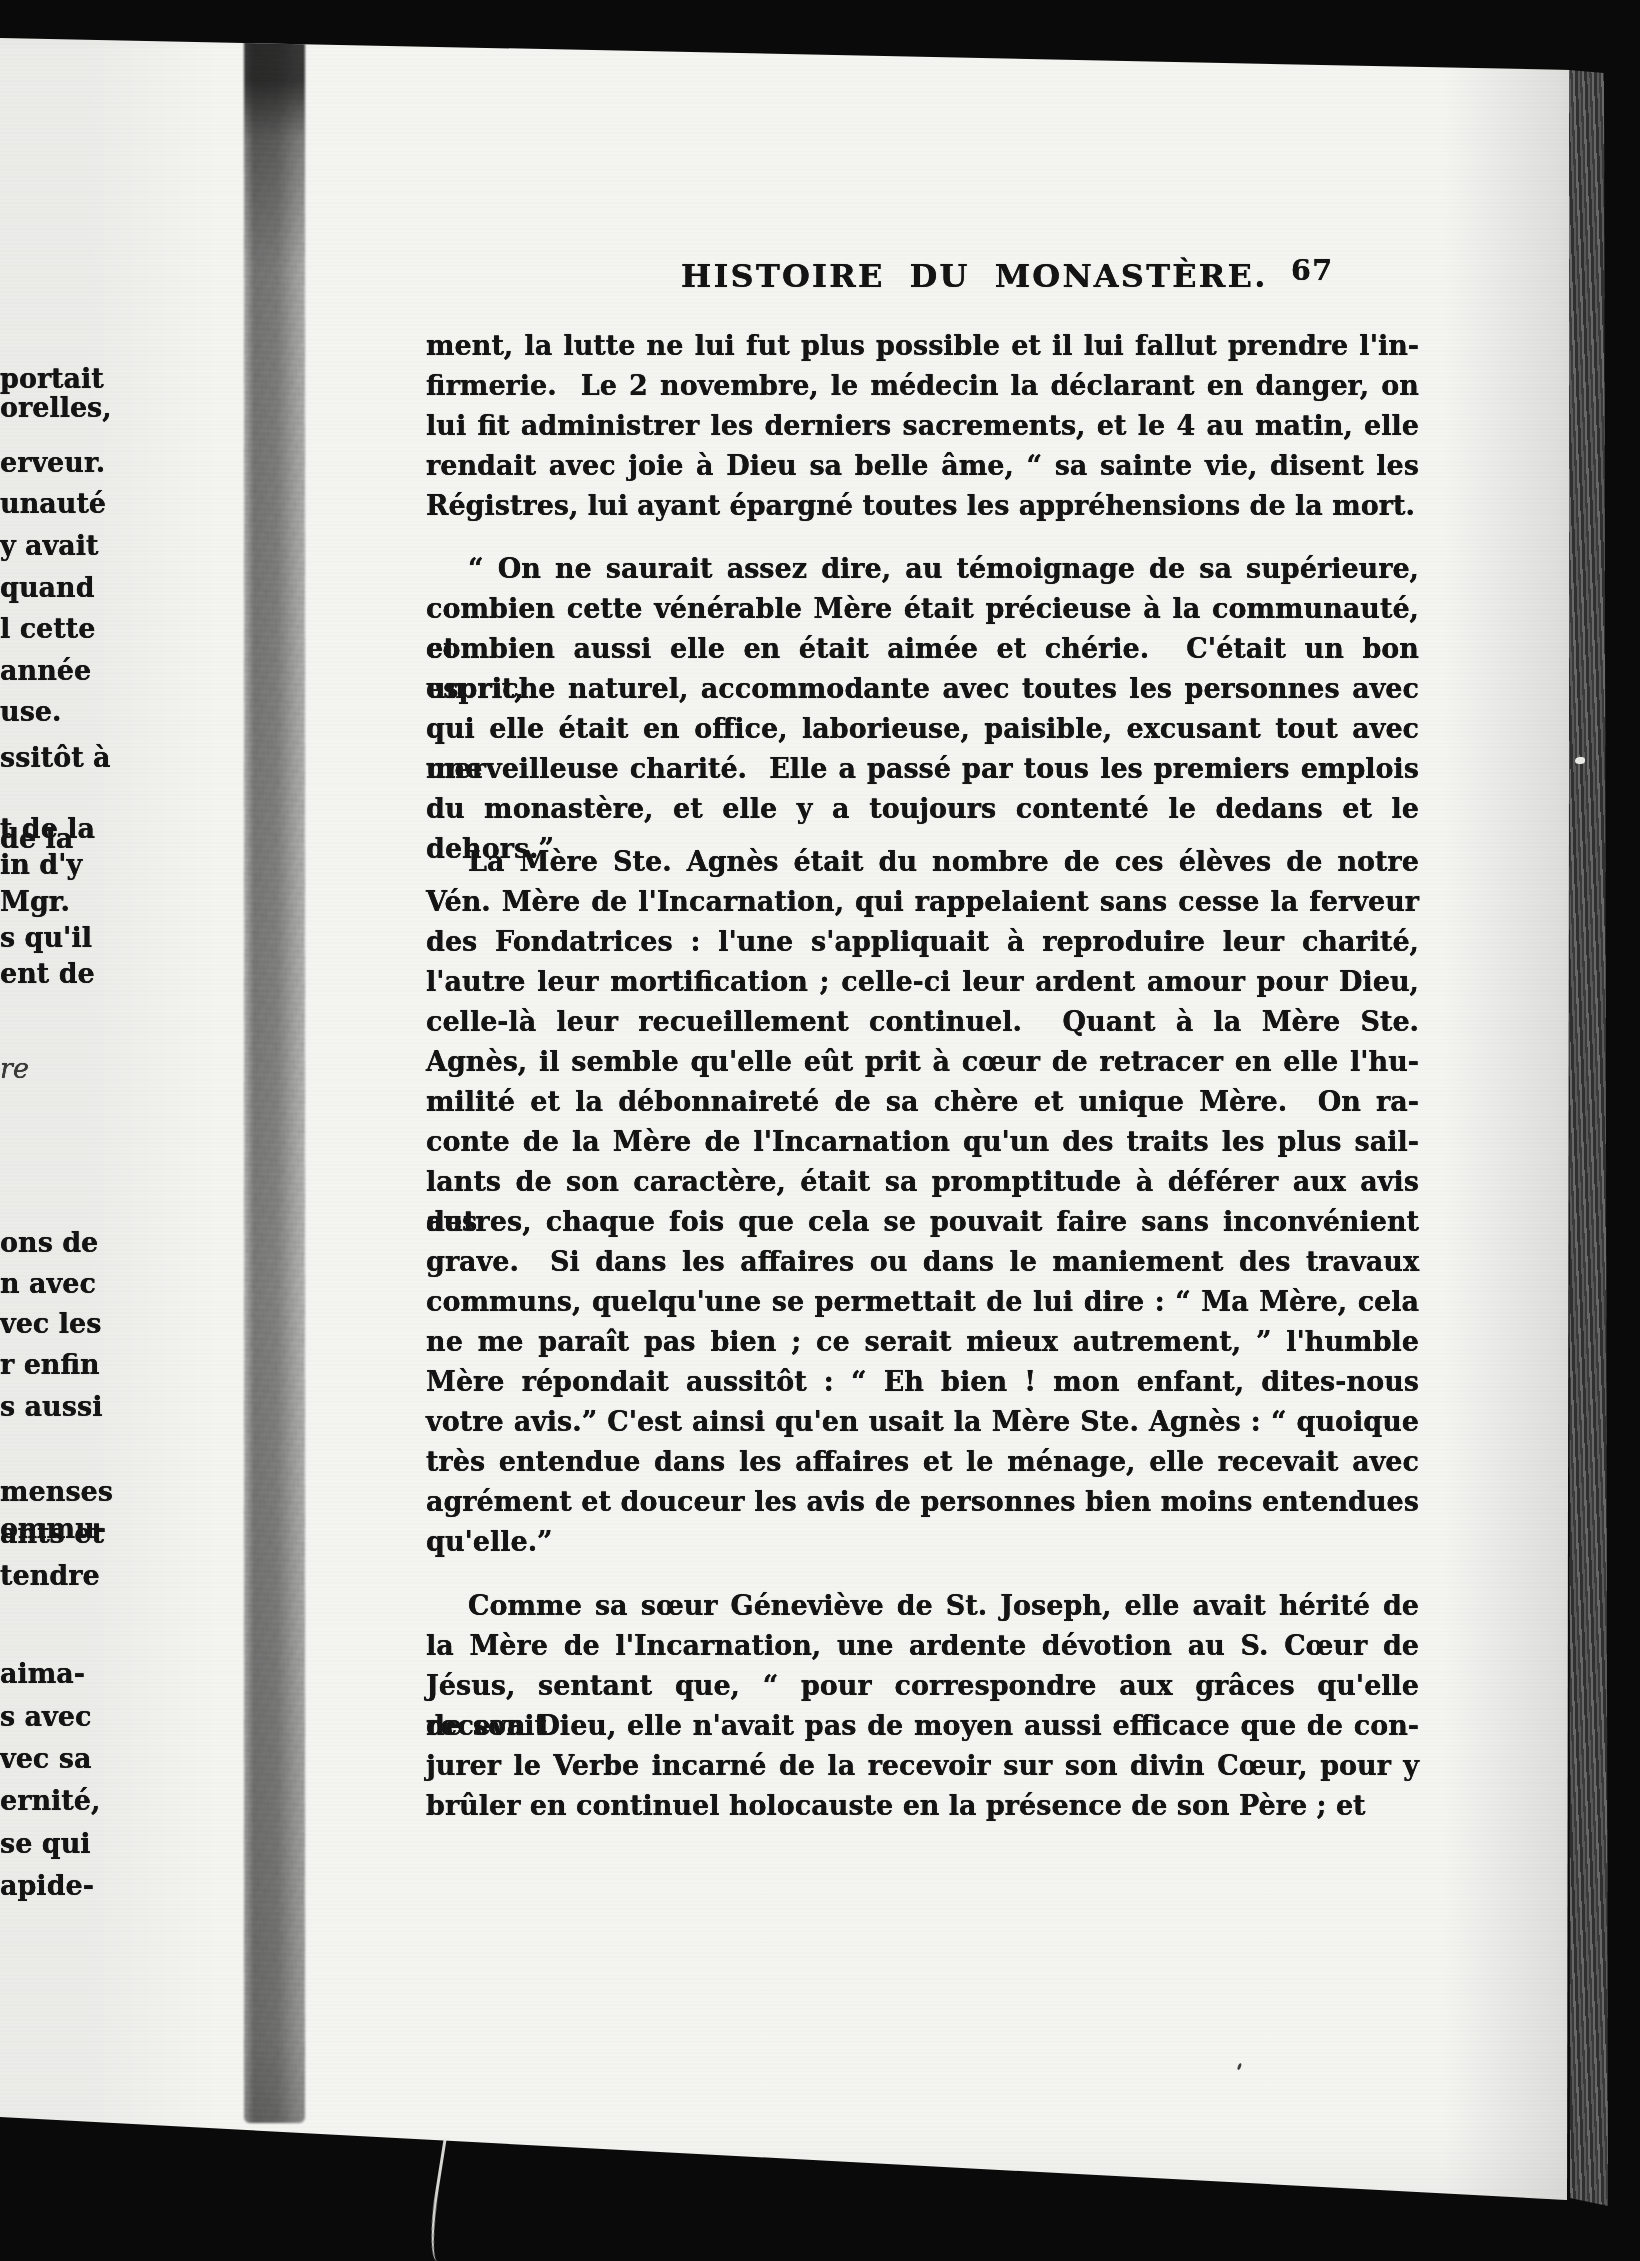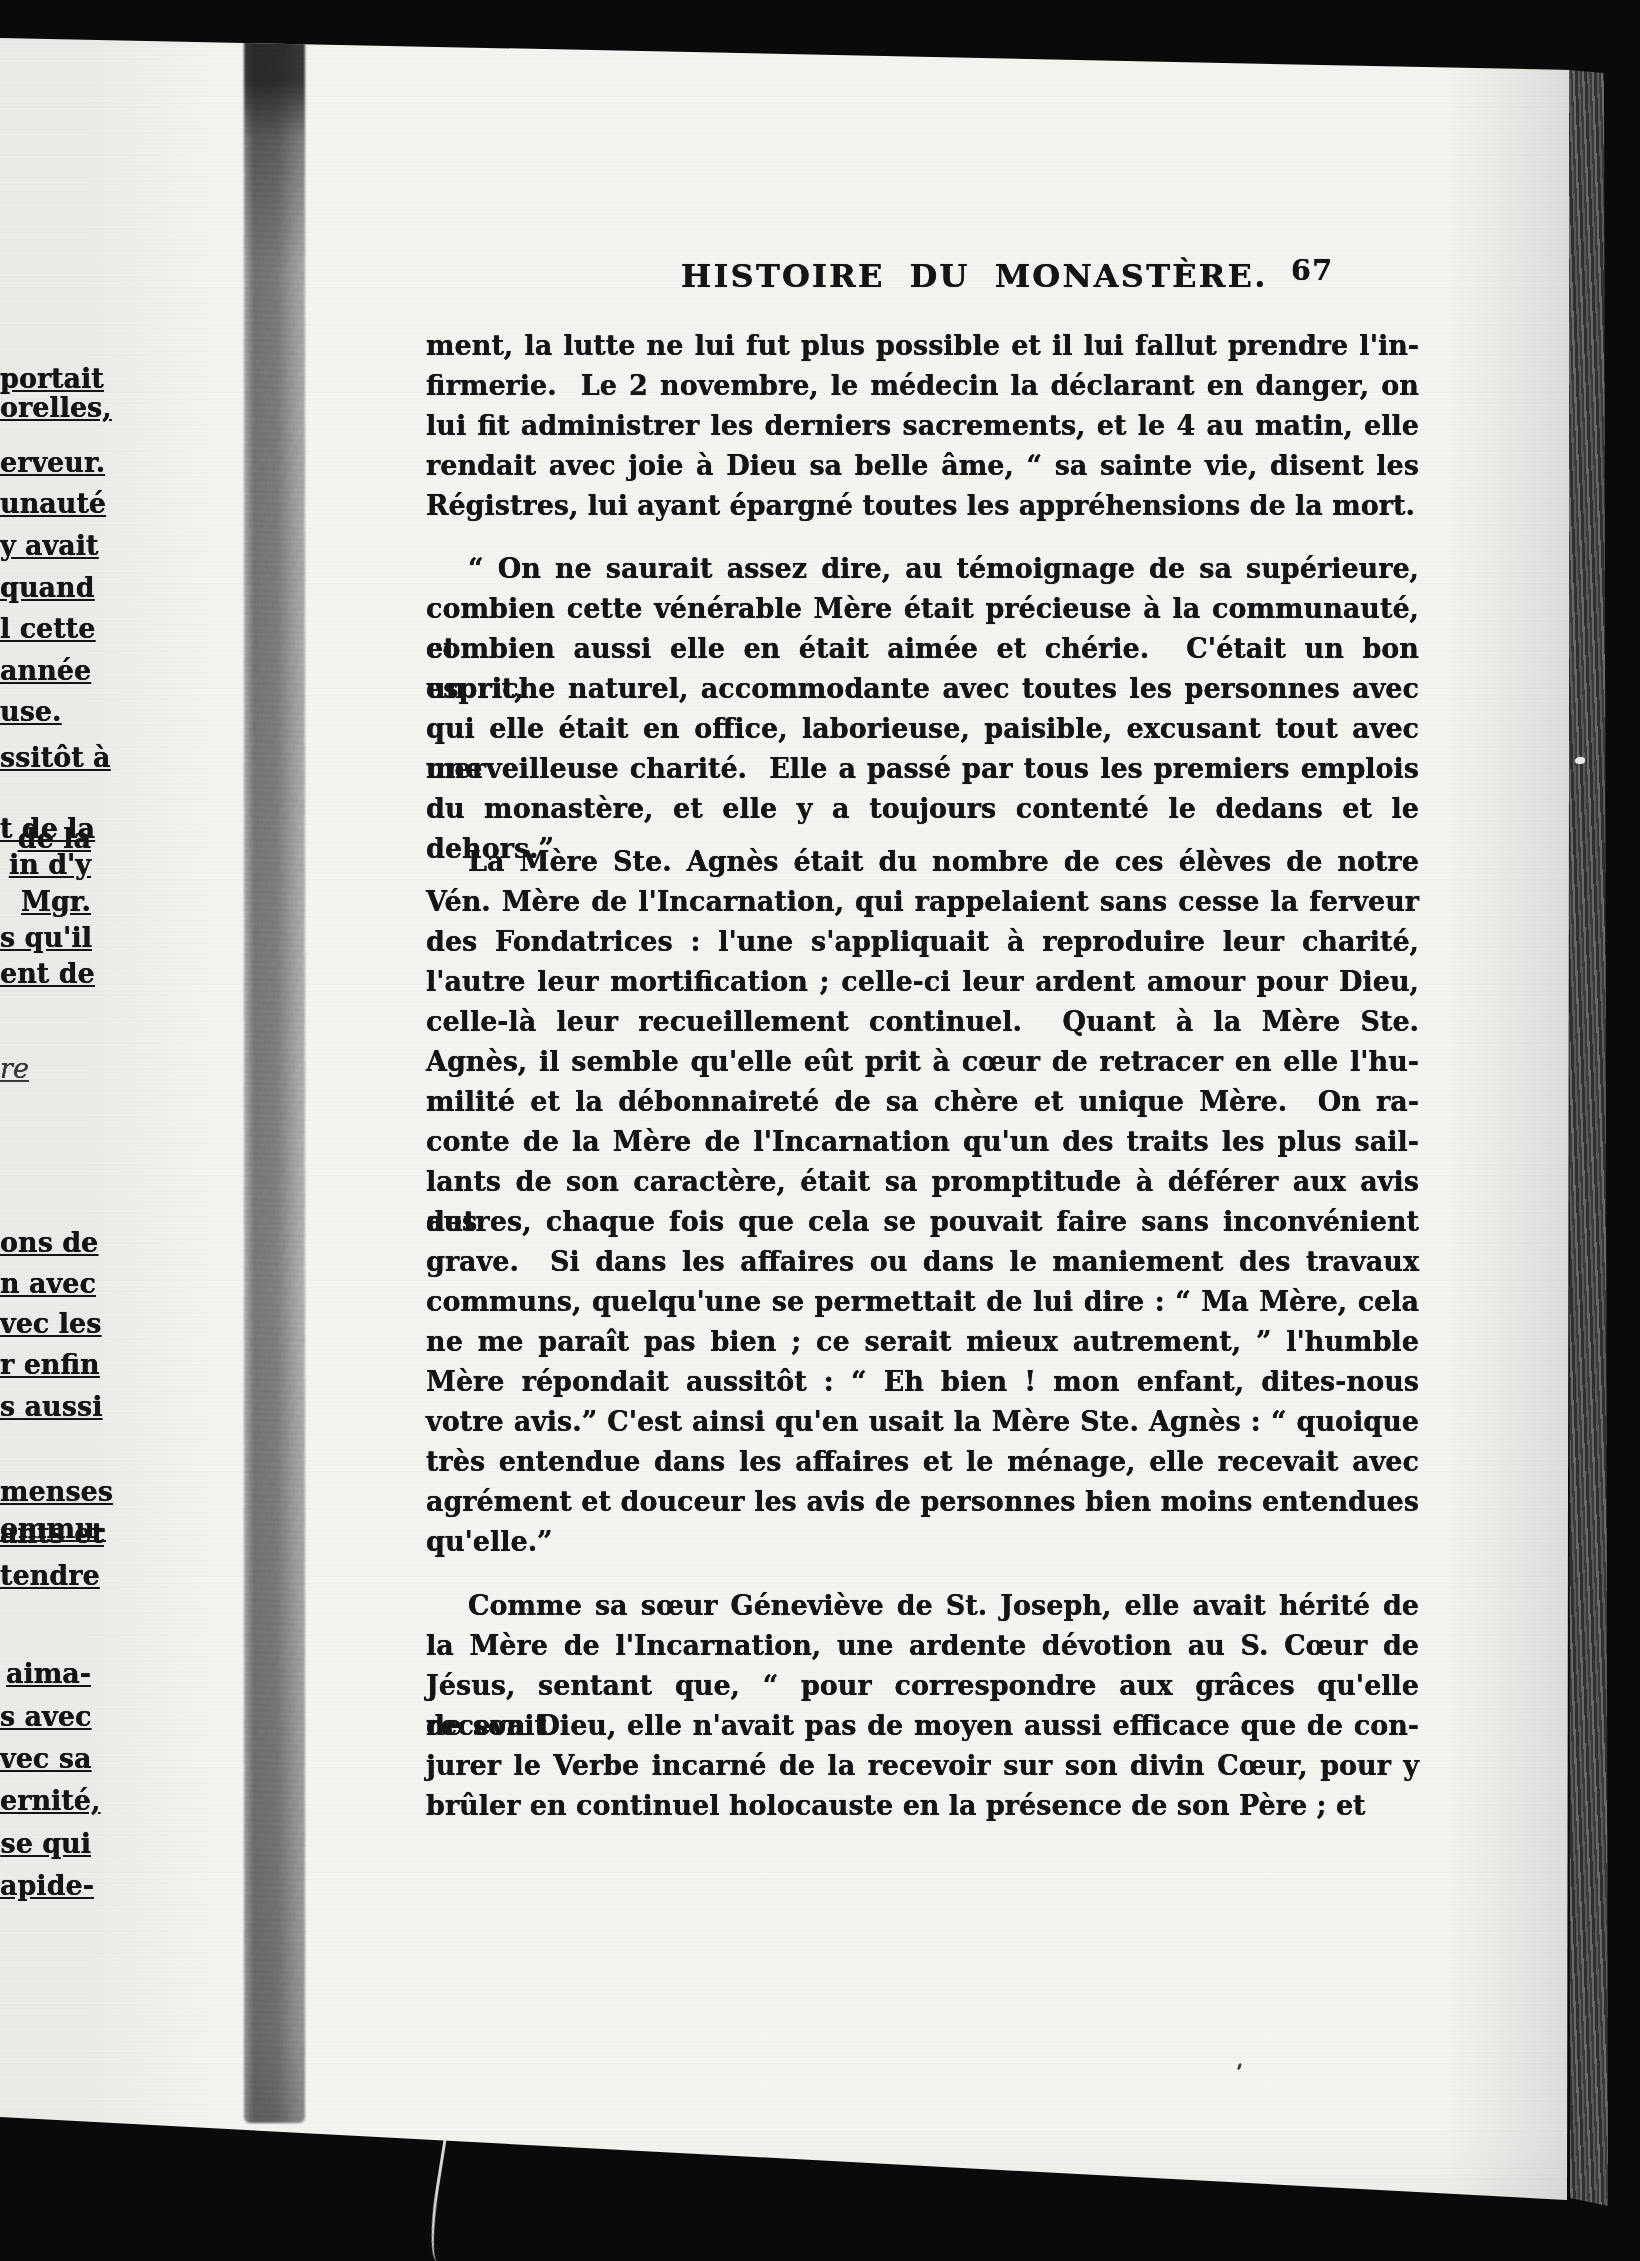--- a/index.html
+++ b/index.html
@@ -62,21 +62,21 @@
   .tl{
     display:block;line-height:40px;height:40px;white-space:nowrap;
     text-align:justify;text-align-last:justify;white-space:normal;overflow:visible;
   }
   .tl.last{text-align-last:left;}
   .tl.ind{padding-left:42px;}
   
   .frag{
     position:absolute;left:0;width:91px;
     font-size:27px;font-weight:700;line-height:39px;
-    text-align:right;white-space:nowrap;overflow:visible;text-decoration:underline;
+    white-space:nowrap;overflow:visible;
   }
   .frag.short{width:53px;}
   .frag.it{width:29px;font-style:italic;font-weight:400;color:#3a3a3a;}
   
   .hair{
     position:absolute;left:434px;top:2139px;width:19px;height:123px;
     border-left:3.7px solid rgba(235,235,232,0.9);
     border-radius:0 0 0 60%;
     transform:rotate(9deg);
     filter:blur(0.4px);

